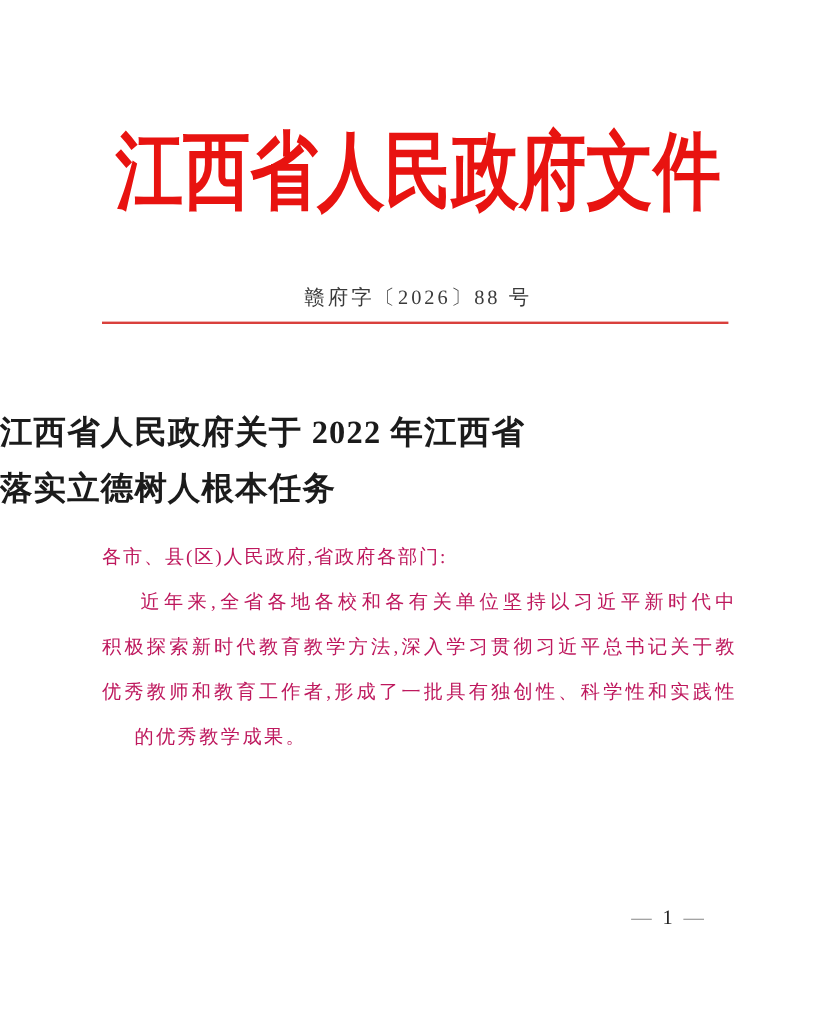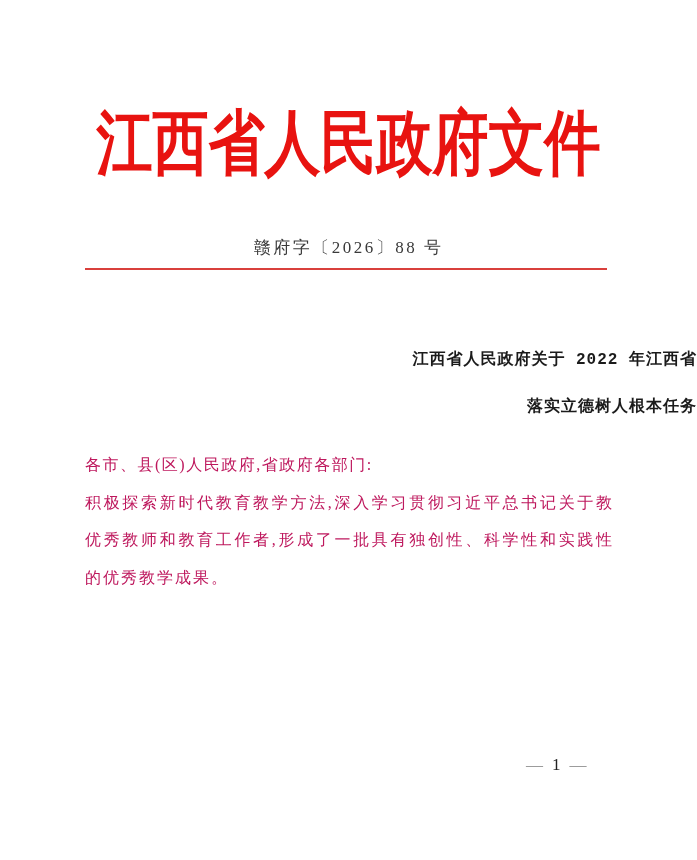--- a/index.html
+++ b/index.html
@@ -40,27 +40,26 @@
   }
   .red-line {
     position: absolute;
     top: 268px; left: 85px;
     width: 522px; height: 2px;
     background: var(--divider-red);
   }
   .doc-title {
     position: absolute;
     top: 337px; left: 0; width: 100%;
-    text-align: right;
-    font-size: 16px;
+    text-align: left;
+    font-size: 27px;
     font-weight: bold;
     color: #1b1b1b;
     line-height: 47px;
     letter-spacing: 1px;
-    font-family: Liberation Mono, monospace;
   }
   .body-block {
     position: absolute;
     top: 446px; left: 85px;
     width: 527px;
     font-size: 16px;
     color: #be185d;
     line-height: 37.5px;
   }
   .salutation {
@@ -74,20 +73,21 @@
     text-align-last: justify;
     white-space: nowrap;
   }
   .para .line.first {
     text-indent: 2em;
   }
   .para .line.last {
     text-align: left;
     text-align-last: left;
     letter-spacing: 2px;
+    margin-left: 27px;
   }
   .page-number {
     position: absolute;
     top: 755px; left: 517px;
     font-size: 17px;
     color: #222222;
     white-space: nowrap;
   }
   .page-number .dash {
     color: #8c8c8c;
@@ -109,20 +109,21 @@
   <div class="red-line"></div>
 
   <div class="doc-title">
     <div class="t-line">江西省人民政府关于 2022 年江西省</div>
     <div class="t-line">落实立德树人根本任务</div>
   </div>
 
   <div class="body-block">
     <div class="salutation">各市、县(区)人民政府,省政府各部门:</div>
     <div class="para">
+      <div class="line first">近年来,全省各地各校和各有关单位坚持以习近平新时代中</div>
       <div class="line">积极探索新时代教育教学方法,深入学习贯彻习近平总书记关于教</div>
       <div class="line">优秀教师和教育工作者,形成了一批具有独创性、科学性和实践性</div>
       <div class="line last">的优秀教学成果。</div>
     </div>
   </div>
 
   <div class="page-number">
     <span class="dash">—</span><span class="num">1</span><span class="dash">—</span>
   </div>
 

